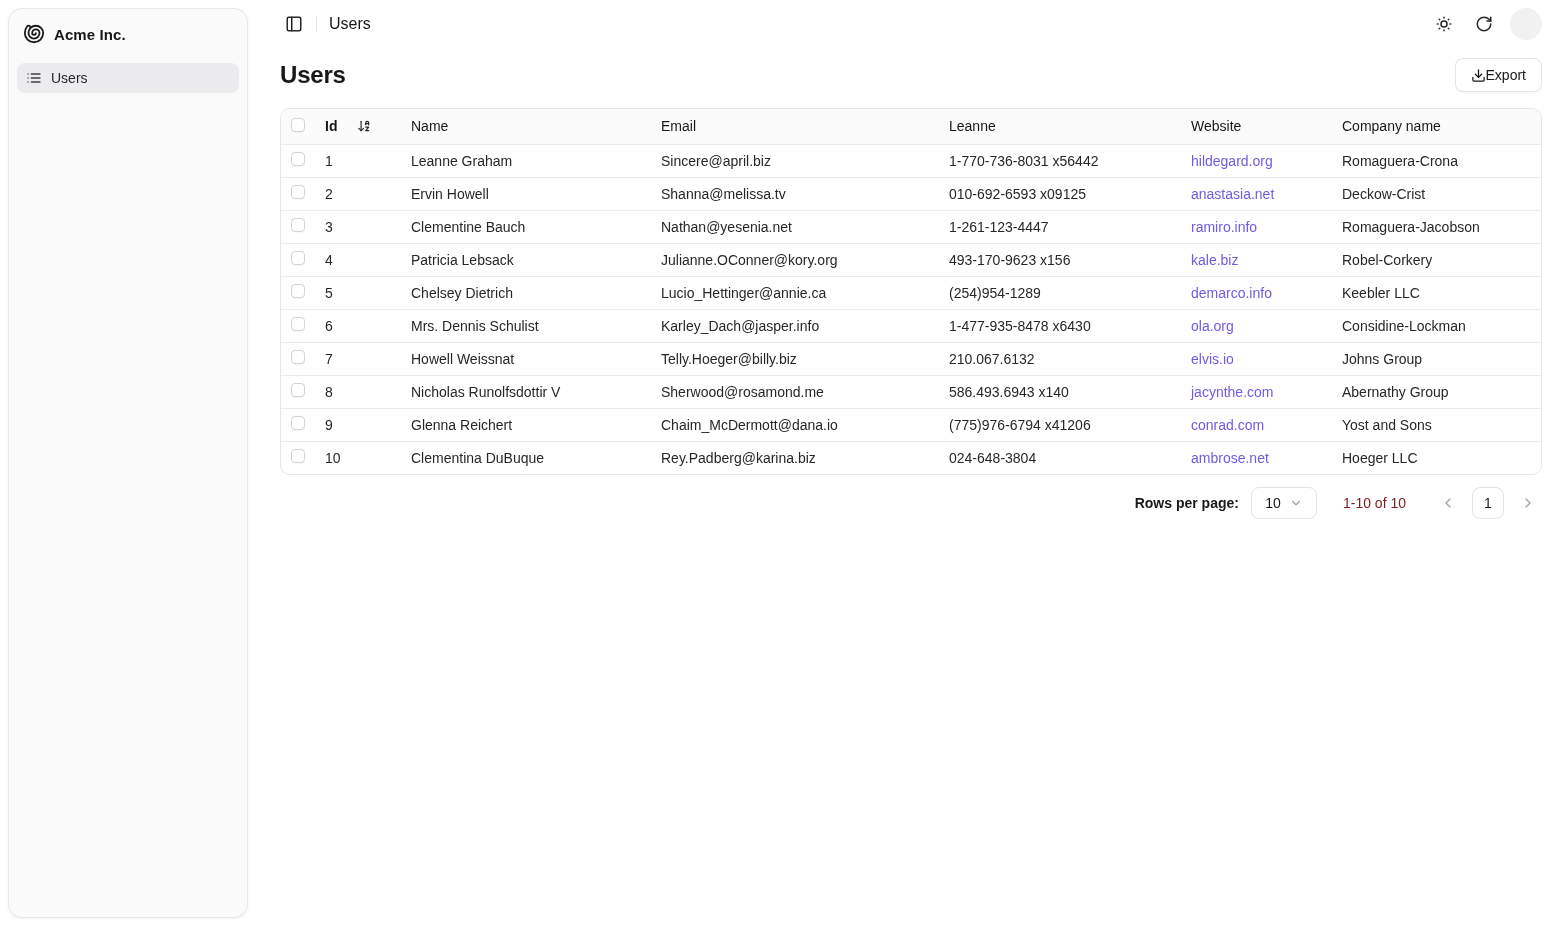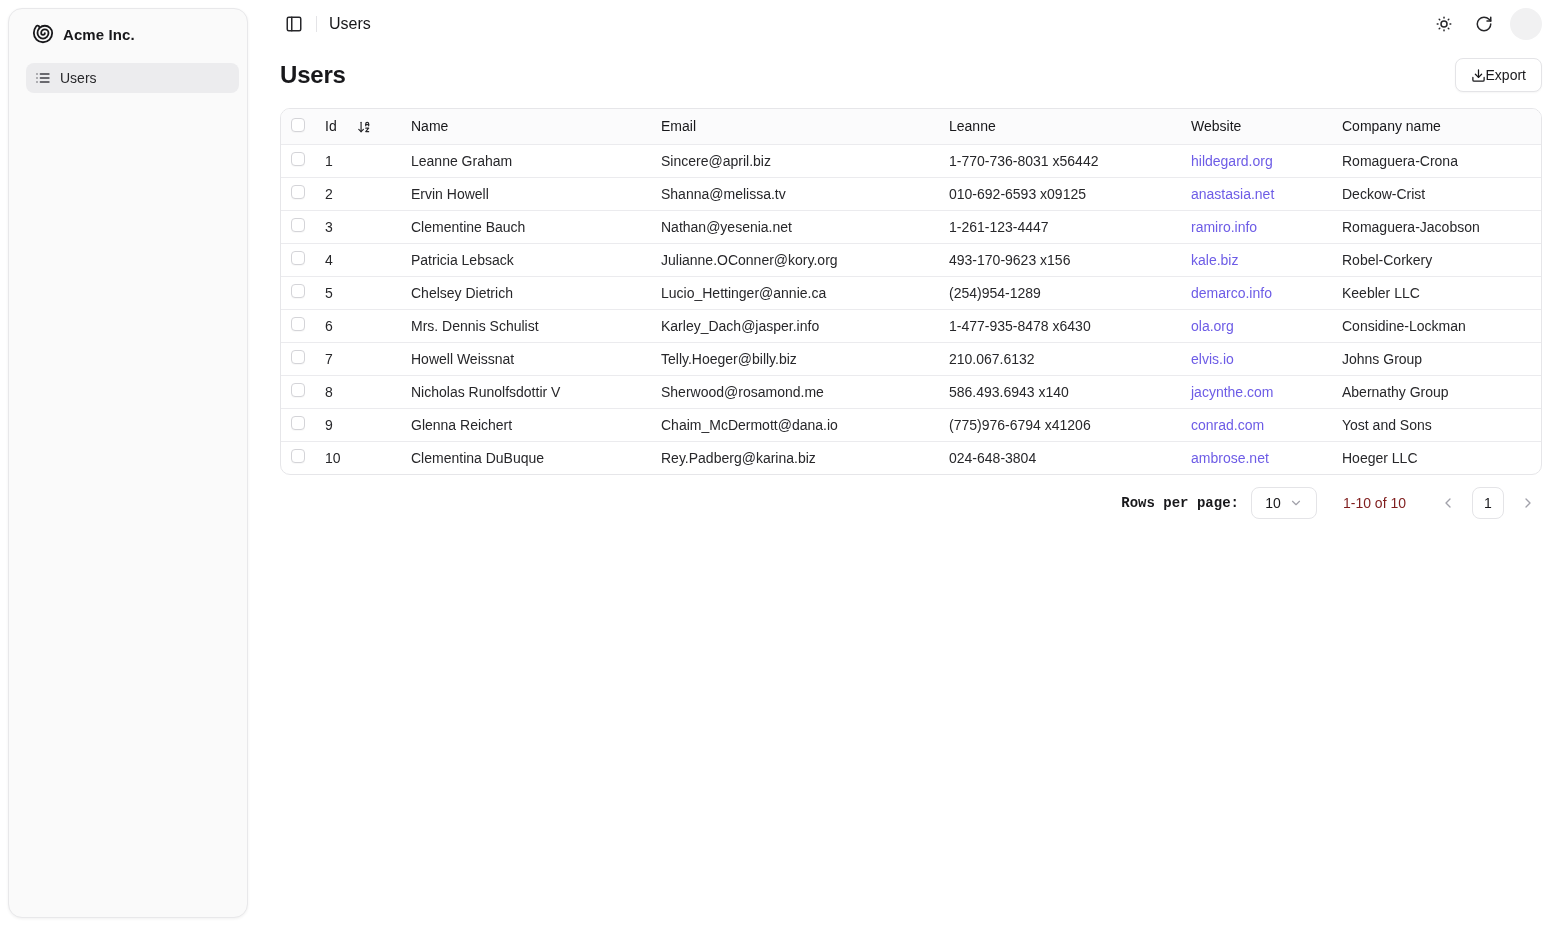--- a/index.html
+++ b/index.html
@@ -18,21 +18,20 @@
     width: 240px;
     margin: 8px;
     height: calc(100vh - 16px);
     background: #fafafa;
     border: 1px solid #e8e8ea;
     border-radius: 14px;
     box-shadow: 0 1px 3px rgba(0,0,0,0.06);
     flex-shrink: 0;
     display: flex;
     flex-direction: column;
-    padding-left: 9px;
   }
   .sidebar-header {
     padding: 14px 14px 10px 14px;
     display: flex;
     align-items: center;
     gap: 9px;
   }
   .brand-icon { color: #18181b; }
   .brand-name { font-size: 15px; font-weight: 700; letter-spacing: .1px; }
   .sidebar-nav { padding: 8px; display: flex; flex-direction: column; gap: 2px; }
@@ -122,21 +121,21 @@
   tbody td {
     height: 33px;
     padding: 0 10px;
     border-top: 1px solid #ebebee;
     vertical-align: middle;
     white-space: nowrap;
     overflow: hidden;
     text-overflow: ellipsis;
     color: #27272a;
   }
-  .th-inner { display: flex; align-items: flex-end; gap: 20px; }
+  .th-inner { display: flex; align-items: center; gap: 20px; font-weight: bold; }
   .sort-icon { color: #27272a; flex-shrink: 0; }
   .checkbox {
     width: 14px; height: 14px;
     border: 1px solid #d4d4d8;
     border-radius: 4px;
     background: #fff;
     display: inline-block;
     cursor: pointer;
     box-shadow: 0 1px 1px rgba(0,0,0,0.03);
   }
@@ -147,21 +146,21 @@
   }
 
   
   .pagination {
     margin-top: 12px;
     display: flex;
     align-items: center;
     justify-content: flex-end;
     font-size: 14px;
   }
-  .rpp-label { font-weight: 600; color: #18181b; font-family: Liberation Mono, monospace; }
+  .rpp-label { font-weight: 600; color: #18181b; }
   .rpp-select {
     margin-left: 12px;
     width: 66px; height: 32px;
     border: 1px solid #e4e4e7;
     border-radius: 8px;
     background: #fff;
     display: flex; align-items: center; justify-content: center;
     gap: 8px;
     cursor: pointer;
     color: #18181b;

